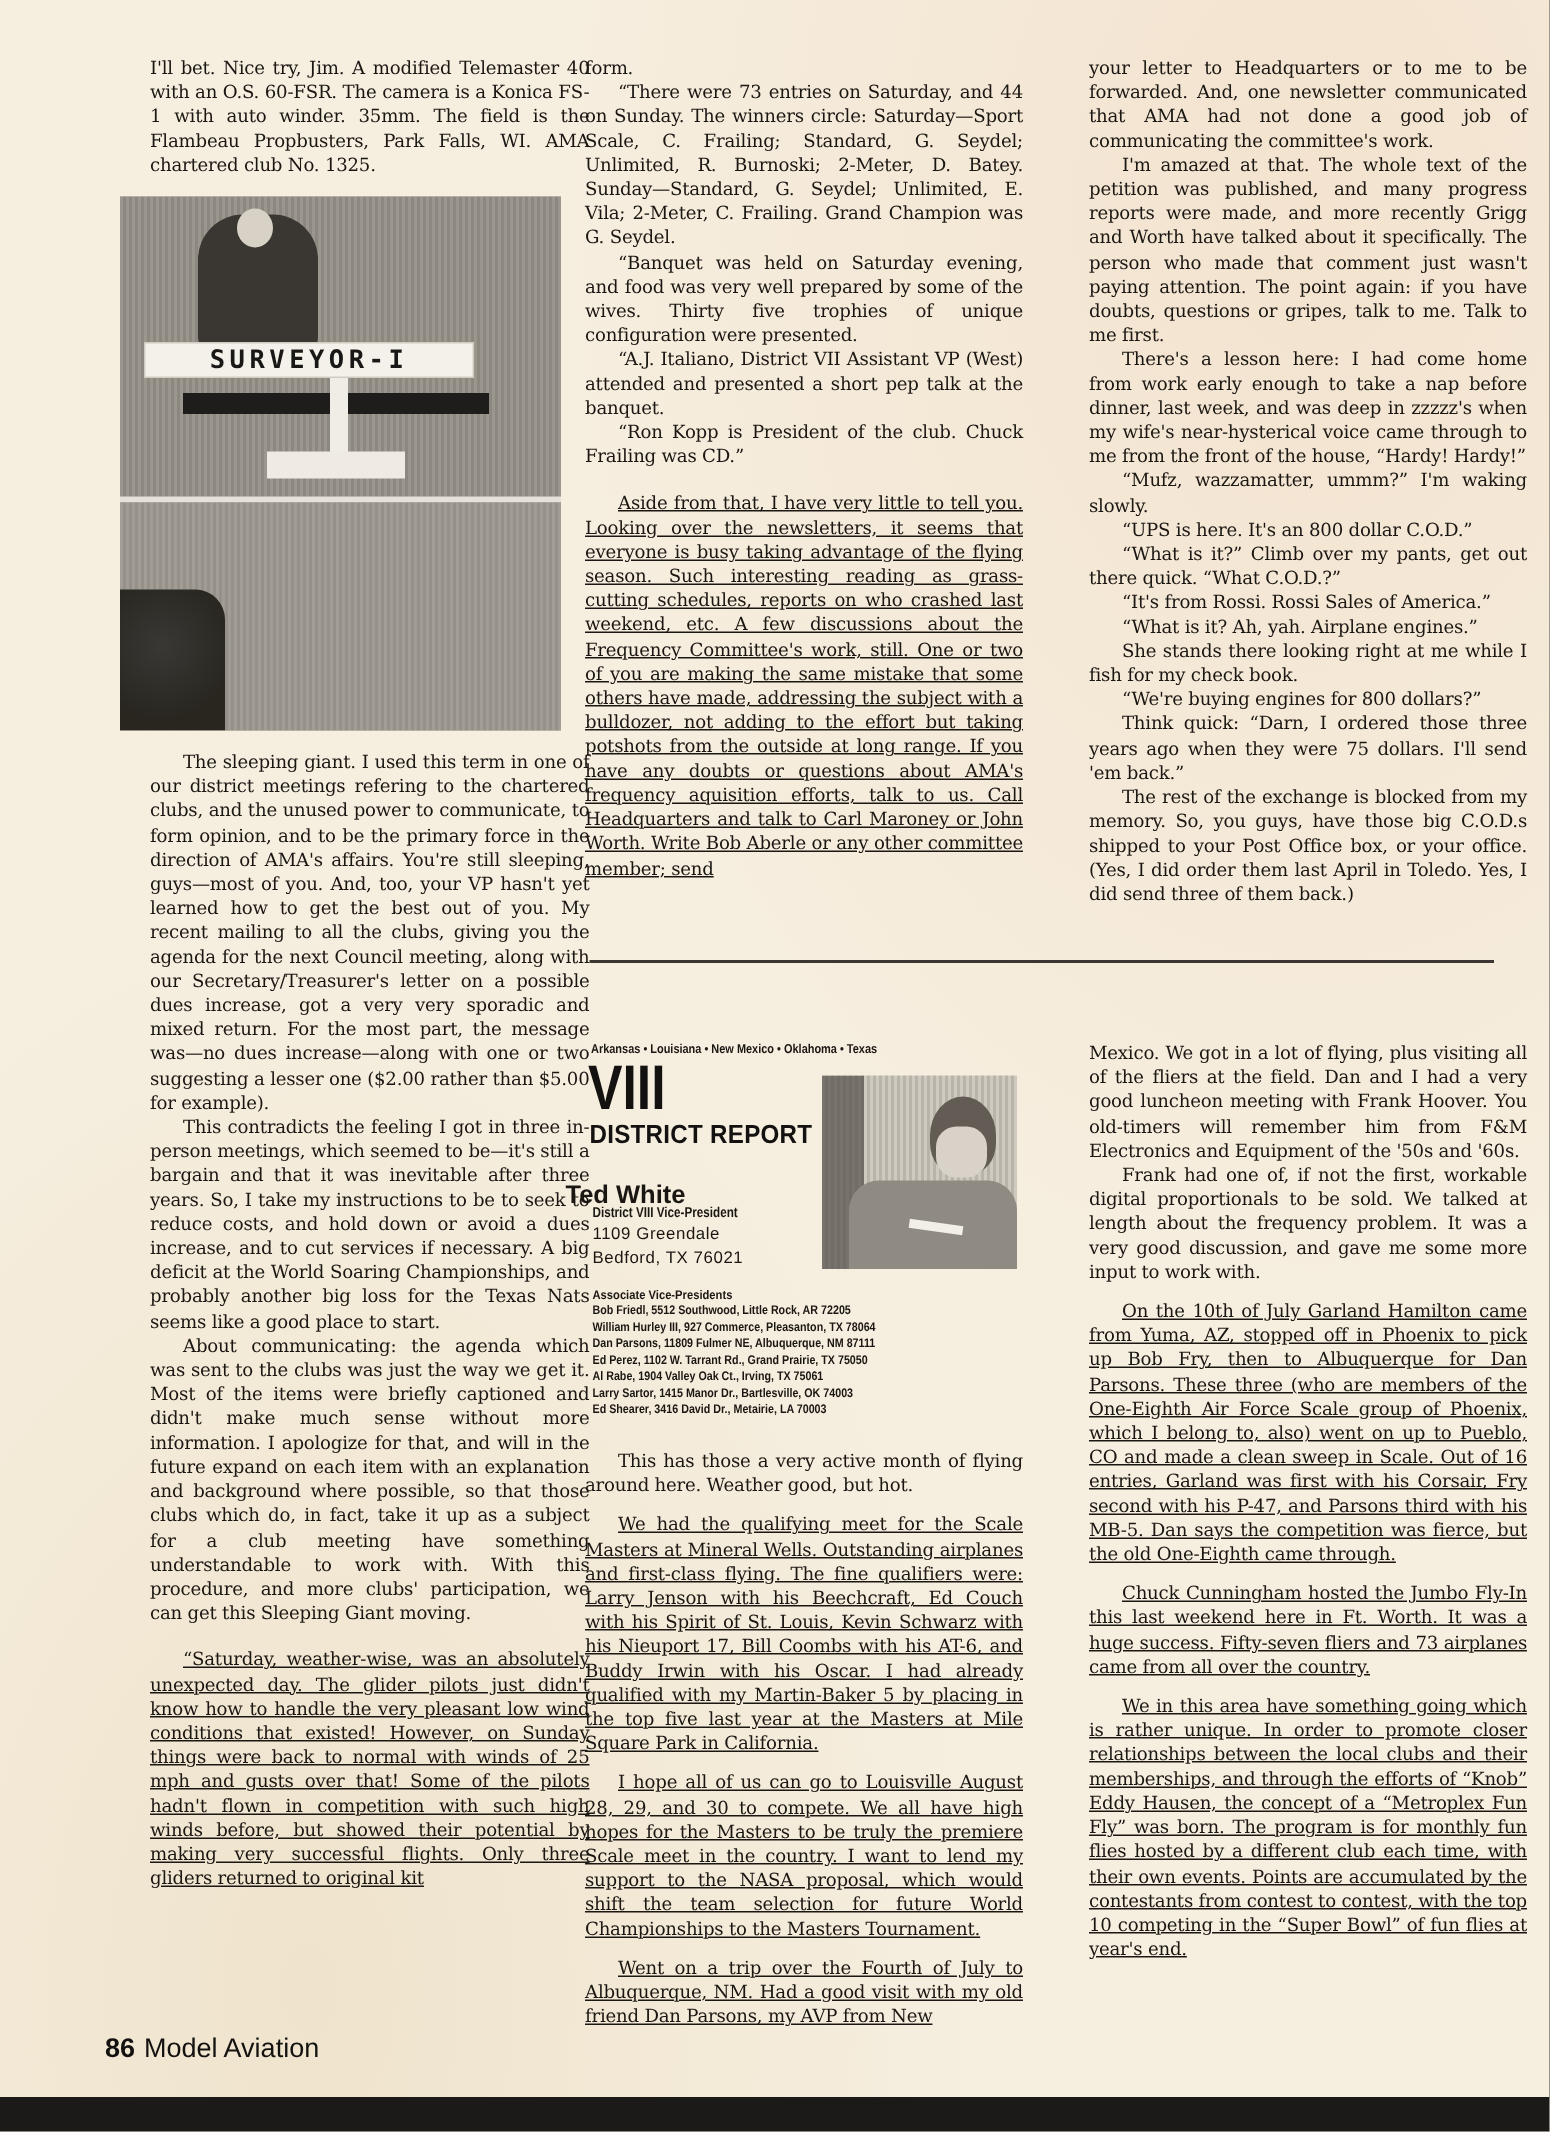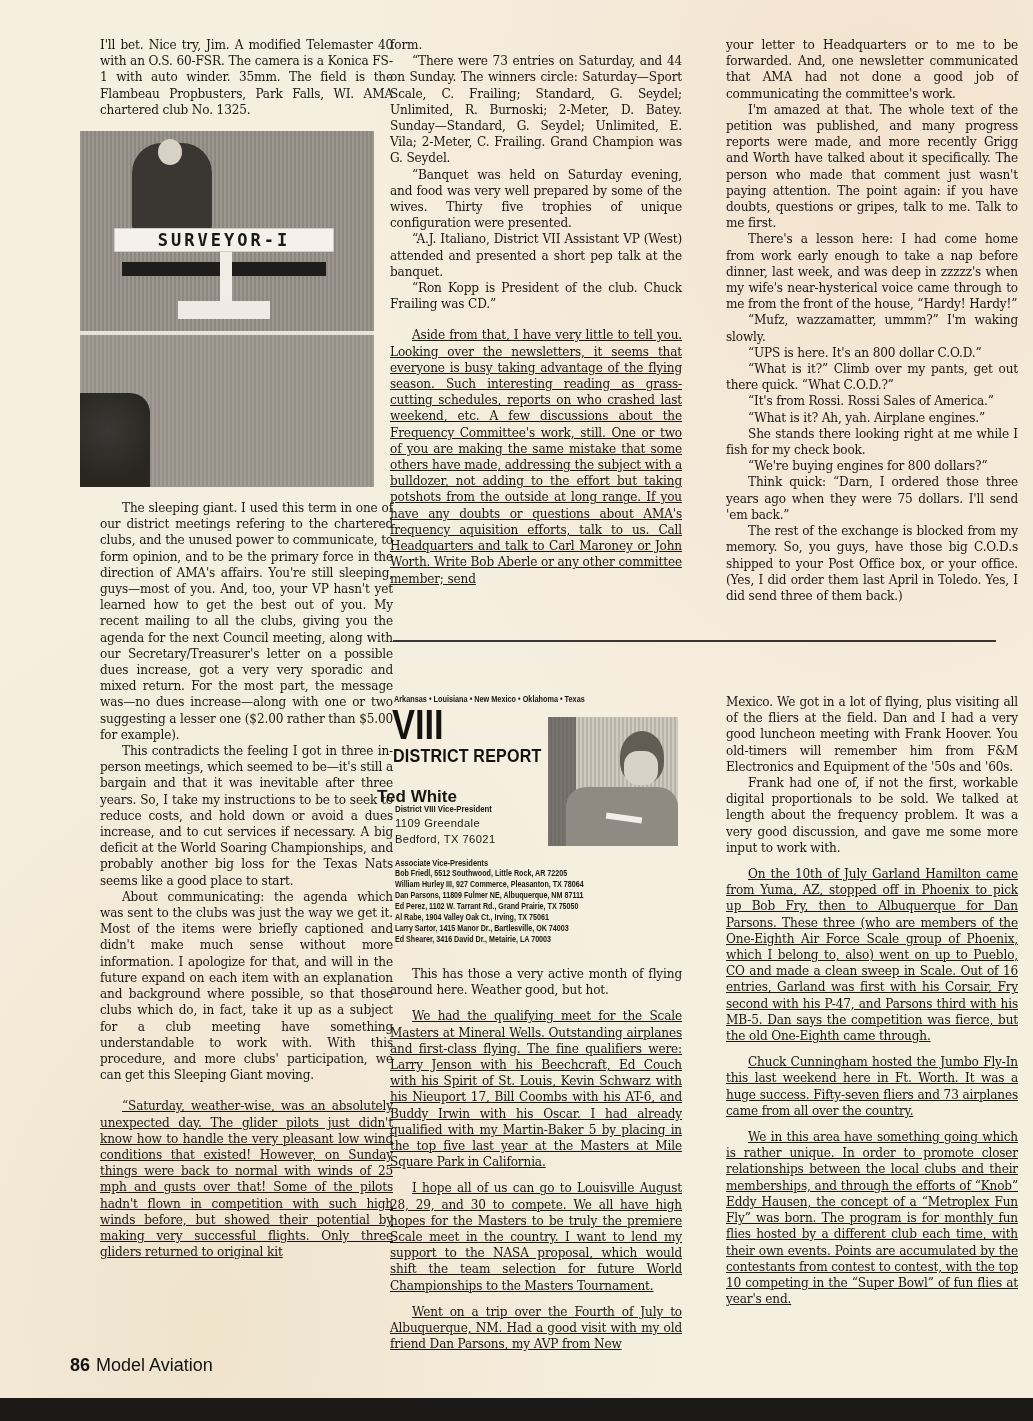--- a/index.html
+++ b/index.html
@@ -50,21 +50,21 @@
   }
   .photo1 .pilot {
     position: absolute; left: 52px; top: 12px; width: 80px; height: 92px;
     background: #3a3632; border-radius: 30px 30px 10px 10px;
   }
   .photo1 .pilot-head {
     position: absolute; left: 78px; top: 8px; width: 24px; height: 26px;
     background: #d8d2c6; border-radius: 50%;
   }
   .photo1 .wing {
-    position: absolute; left: 34px; top: 97px; width: 218px; height: 22px;
+    position: absolute; left: 16px; top: 97px; width: 218px; height: 22px;
     background: #f4f1ea; border: 1px solid #d0ccc2;
     font-family: "DejaVu Sans Mono", monospace; font-weight: bold;
     font-size: 17px; letter-spacing: 3px; color: #1a1816;
     display: flex; align-items: center; justify-content: center;
   }
   .photo1 .wing-shadow { position: absolute; left: 42px; top: 131px; width: 204px; height: 14px; background: #1f1d1b; }
   .photo1 .fuselage { position: absolute; left: 140px; top: 118px; width: 12px; height: 54px; background: #f0ede6; }
   .photo1 .tail { position: absolute; left: 98px; top: 170px; width: 92px; height: 18px; background: #efebe4; }
 
   .rule {

